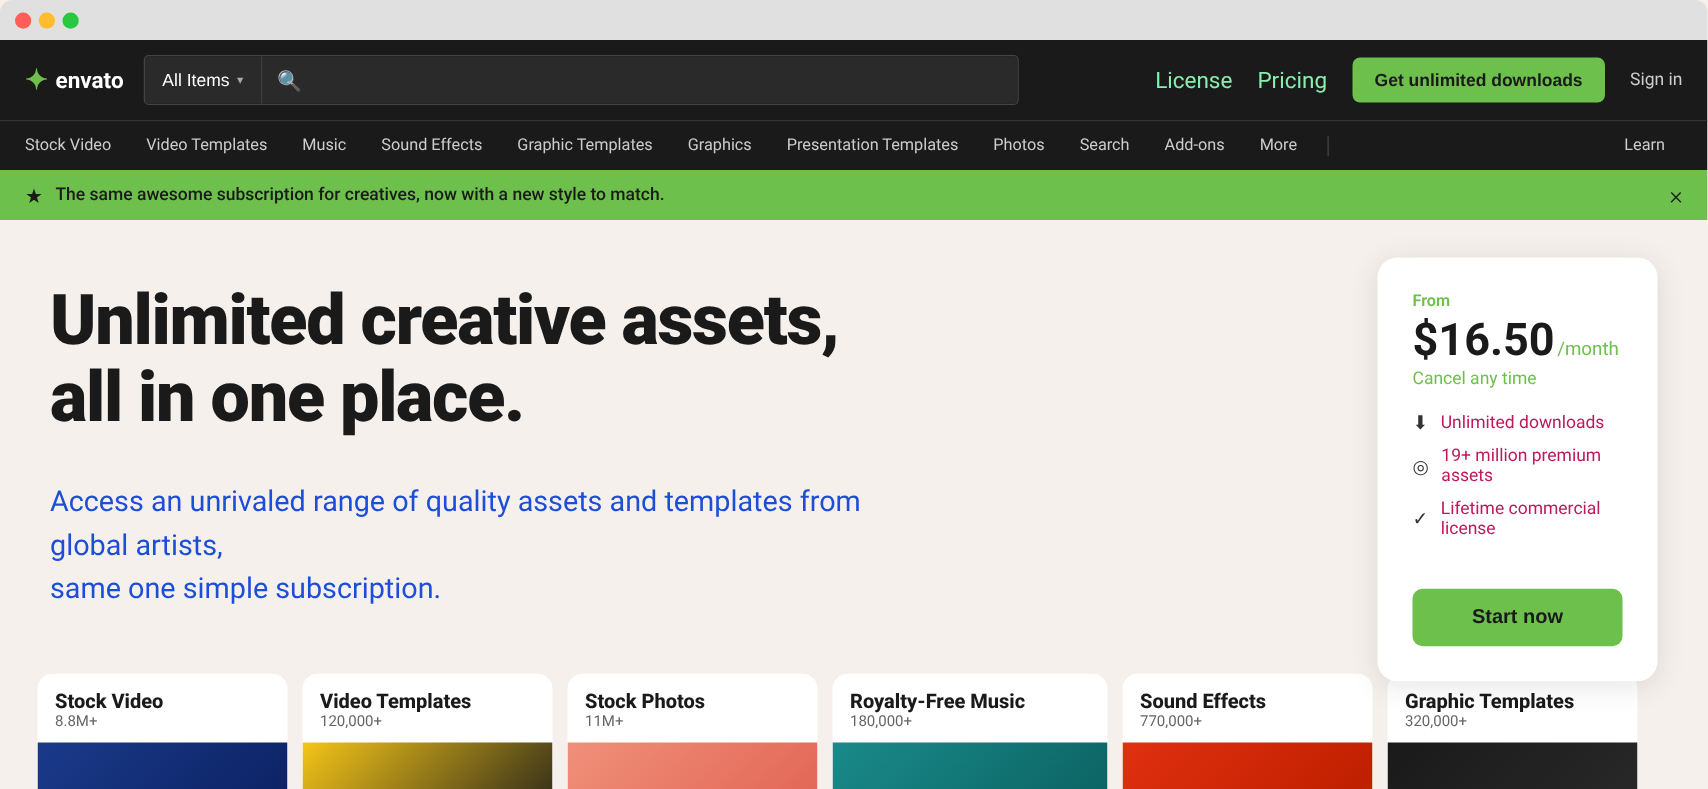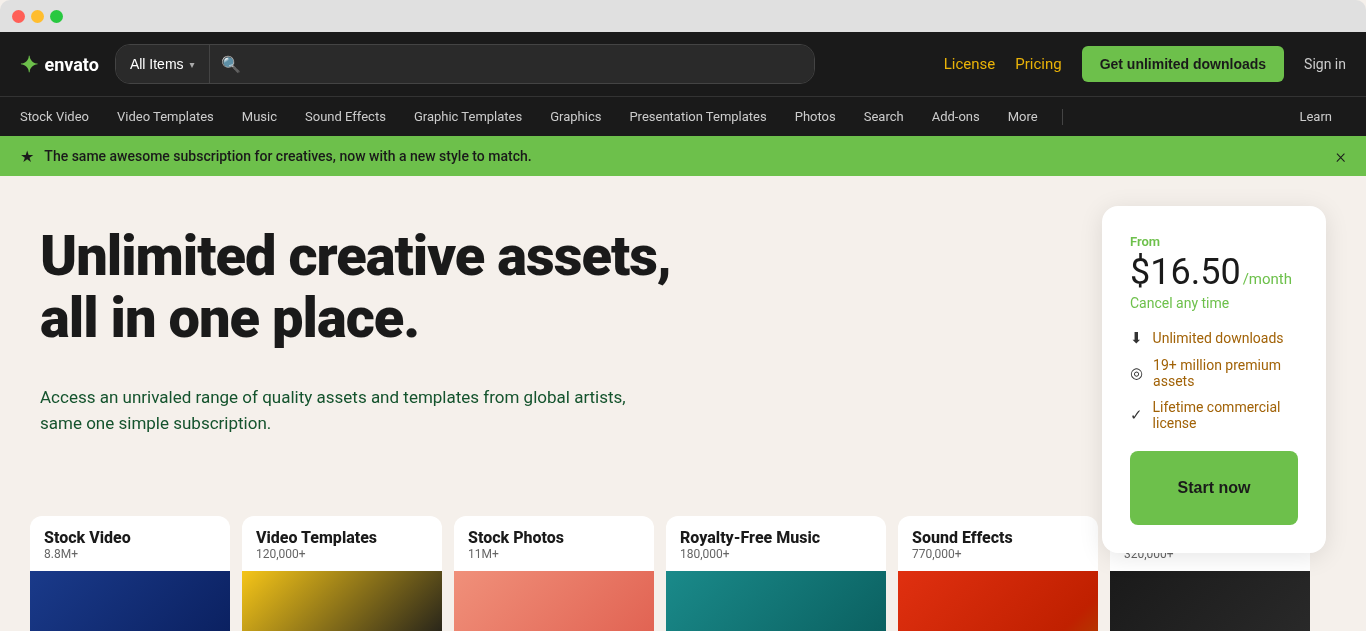--- a/index.html
+++ b/index.html
@@ -10,64 +10,64 @@
     .dot { width: 13px; height: 13px; border-radius: 50%; }
     .dot-red { background: #ff5f57; }
     .dot-yellow { background: #ffbd2e; }
     .dot-green { background: #28c840; }
 
     
     .navbar { background: #1a1a1a; height: 64px; display: flex; align-items: center; padding: 0 20px; gap: 0; }
     .logo { display: flex; align-items: center; gap: 6px; color: white; font-weight: 700; font-size: 18px; margin-right: 16px; }
     .logo-icon { color: #6dc04b; font-size: 22px; }
 
-    .search-container { display: flex; align-items: center; flex: 1; max-width: 700px; border: 1px solid #444; border-radius: 15px; overflow: hidden; height: 40px; }
+    .search-container { display: flex; align-items: center; flex: 1; max-width: 700px; border: 1px solid #444; border-radius: 4px; overflow: hidden; height: 40px; }
     .all-items-btn { background: #2a2a2a; color: white; border: none; padding: 0 14px; height: 100%; display: flex; align-items: center; gap: 6px; font-size: 14px; cursor: pointer; white-space: nowrap; border-right: 1px solid #444; }
     .chevron-down { font-size: 10px; color: #aaa; }
     .search-input-wrap { display: flex; align-items: center; background: #2a2a2a; flex: 1; height: 100%; padding: 0 12px; gap: 8px; }
     .search-icon-svg { color: #aaa; font-size: 16px; }
     .search-input { background: transparent; border: none; outline: none; color: #ccc; font-size: 14px; width: 100%; }
     .search-input::placeholder { color: #888; }
 
     .nav-right { display: flex; align-items: center; gap: 20px; margin-left: auto; }
-    .nav-link { color: #eab308; font-size: 15px; text-decoration: none; cursor: pointer; }
+    .nav-link { color: #86efac; font-size: 18px; text-decoration: none; cursor: pointer; }
     .get-unlimited-btn { background: #6dc04b; color: #1a1a1a; font-weight: 700; font-size: 14px; padding: 10px 18px; border-radius: 6px; border: none; cursor: pointer; white-space: nowrap; }
     .sign-in-link { color: #ccc; font-size: 14px; cursor: pointer; }
 
     
     .secondary-nav { background: #1a1a1a; height: 40px; display: flex; align-items: center; padding: 0 20px; gap: 0; border-top: 1px solid #333; }
     .secondary-nav a { color: #ccc; font-size: 13px; text-decoration: none; padding: 0 14px; white-space: nowrap; cursor: pointer; }
     .secondary-nav a:first-child { padding-left: 0; }
     .secondary-nav .divider { width: 1px; height: 16px; background: #444; margin: 0 10px; }
     .learn-link { margin-left: auto; color: #ccc; font-size: 13px; cursor: pointer; }
 
     
     .banner { background: #6dc04b; height: 40px; display: flex; align-items: center; padding: 0 20px; }
     .banner-star { color: #1a1a1a; font-size: 16px; margin-right: 10px; }
     .banner-text { color: #1a1a1a; font-size: 14px; font-weight: 500; flex: 1; }
     .banner-close { color: #1a1a1a; font-size: 20px; cursor: pointer; font-weight: 300; }
 
     
     .hero { background: #f5f0eb; padding: 50px 40px 30px 40px; display: flex; align-items: flex-start; min-height: 320px; position: relative; }
     .hero-text { flex: 1; max-width: 700px; }
     .hero-title { font-size: 56px; font-weight: 900; color: #1a1a1a; line-height: 1.1; margin-bottom: 20px; letter-spacing: -1px; }
-    .hero-subtitle { font-size: 17px; color: #14532d; line-height: 1.5; margin-top: 36px; }
+    .hero-subtitle { font-size: 23px; color: #1d4ed8; line-height: 1.5; margin-top: 36px; }
 
     
     .pricing-card { background: white; border-radius: 16px; padding: 28px; width: 224px; box-shadow: 0 4px 24px rgba(0,0,0,0.1); position: absolute; right: 40px; top: 30px; }
     .from-label { color: #6dc04b; font-size: 13px; font-weight: 600; margin-bottom: 2px; }
     .price-row { display: flex; align-items: baseline; gap: 2px; margin-bottom: 2px; }
-    .price-amount { font-size: 36px; font-weight: 400; color: #1a1a1a; }
+    .price-amount { font-size: 36px; font-weight: 700; color: #1a1a1a; }
     .price-period { font-size: 15px; color: #6dc04b; font-weight: 400; }
     .cancel-text { color: #6dc04b; font-size: 14px; margin-bottom: 18px; }
     .features-list { list-style: none; margin-bottom: 20px; }
     .features-list li { display: flex; align-items: center; gap: 10px; font-size: 14px; color: #333; margin-bottom: 10px; }
     .feature-icon { color: #333; font-size: 15px; }
-    .feature-link { color: #a16207; text-decoration: none; }
-    .start-now-btn { background: #6dc04b; color: #1a1a1a; border: none; border-radius: 8px; width: 100%; padding: 28px; font-size: 16px; font-weight: 700; cursor: pointer; }
+    .feature-link { color: #be185d; text-decoration: none; }
+    .start-now-btn { background: #6dc04b; color: #1a1a1a; border: none; border-radius: 8px; width: 100%; padding: 14px; font-size: 16px; font-weight: 700; cursor: pointer; margin-top: 20px; }
 
     
     .cards-section { background: #f5f0eb; padding: 20px 30px 0 30px; display: flex; gap: 12px; overflow: hidden; }
     .card { background: white; border-radius: 12px; overflow: hidden; flex-shrink: 0; }
     .card-label { padding: 12px 14px 4px 14px; }
     .card-title { font-size: 16px; font-weight: 800; color: #1a1a1a; }
     .card-count { font-size: 12px; color: #666; margin-bottom: 6px; }
 
     
     .img-blue { background: linear-gradient(135deg, #1a3a8a 0%, #0a1f5e 100%); height: 80px; }

